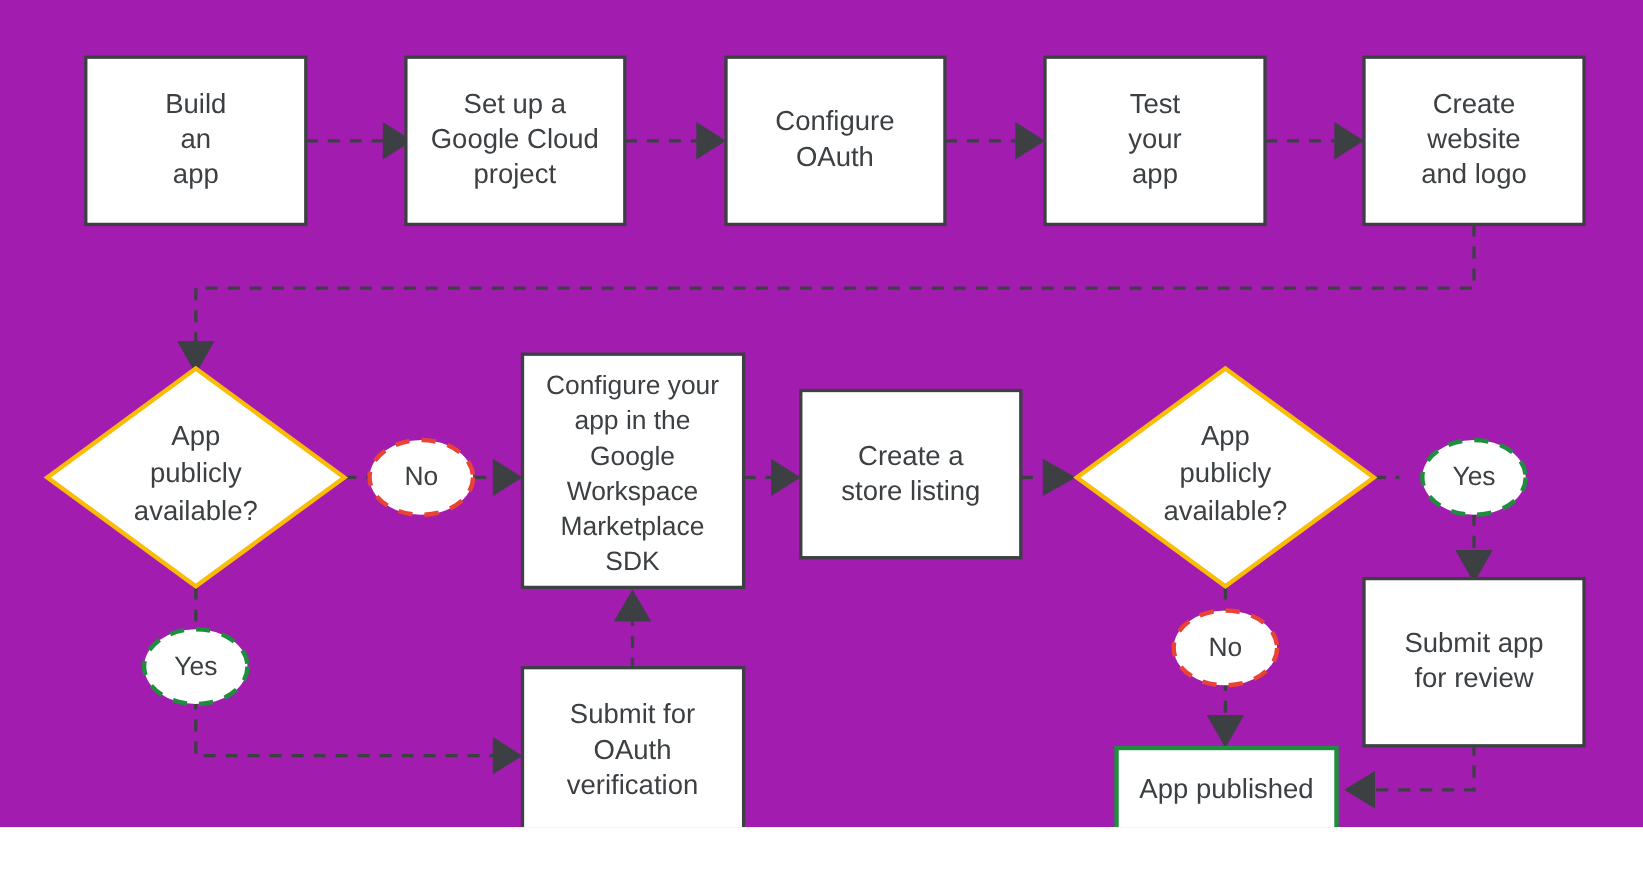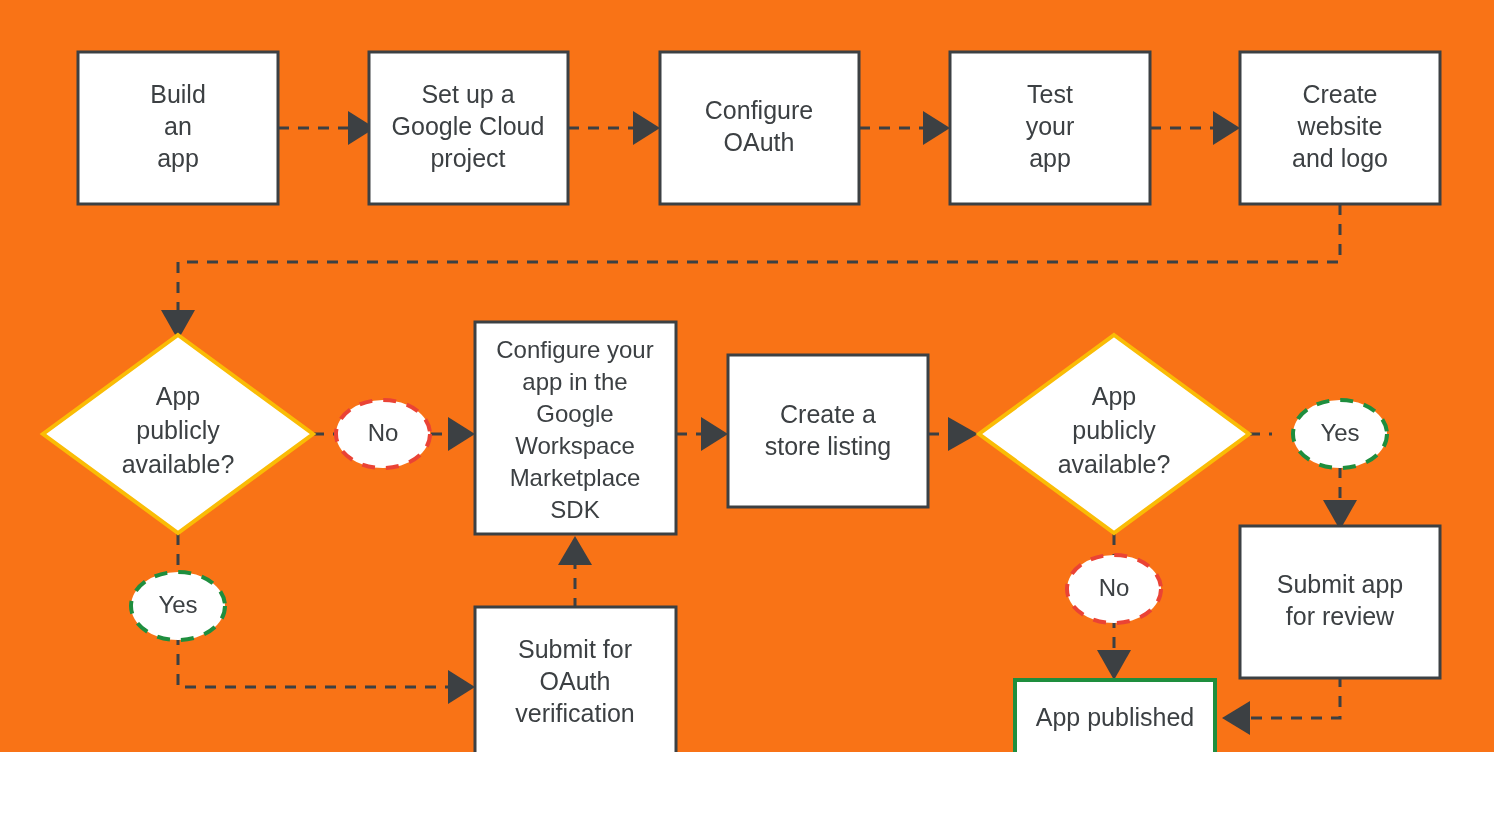--- a/index.html
+++ b/index.html
@@ -4,21 +4,21 @@
 <style>
   html, body {
     margin: 0;
     padding: 0;
     background: #ffffff;
   }
   #canvas-wrap {
     position: relative;
     width: 1494px;
     height: 752px;
-    background: #f97316;
+    background: #a21caf;
     overflow: hidden;
     font-family: "Liberation Sans", sans-serif;
   }
   svg.flow {
     display: block;
     width: 1494px;
     height: 814px;
   }
   .node-rect {
     fill: #ffffff;

